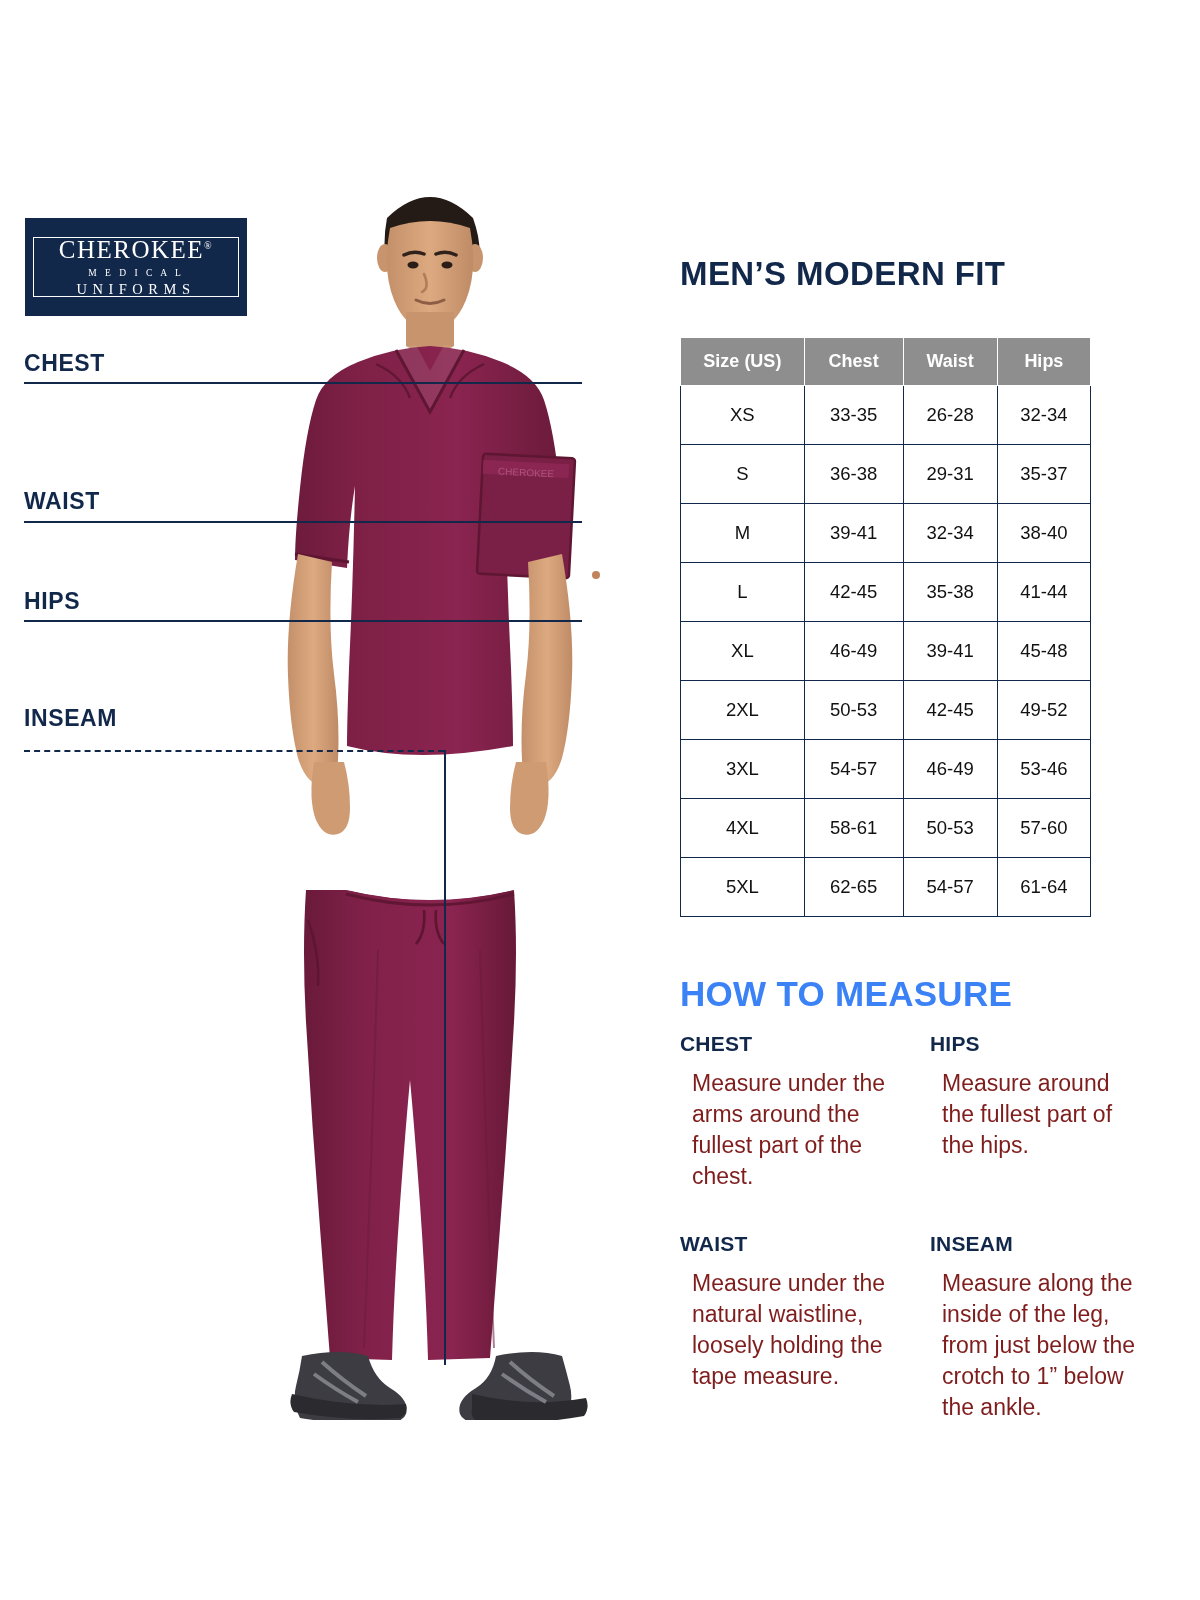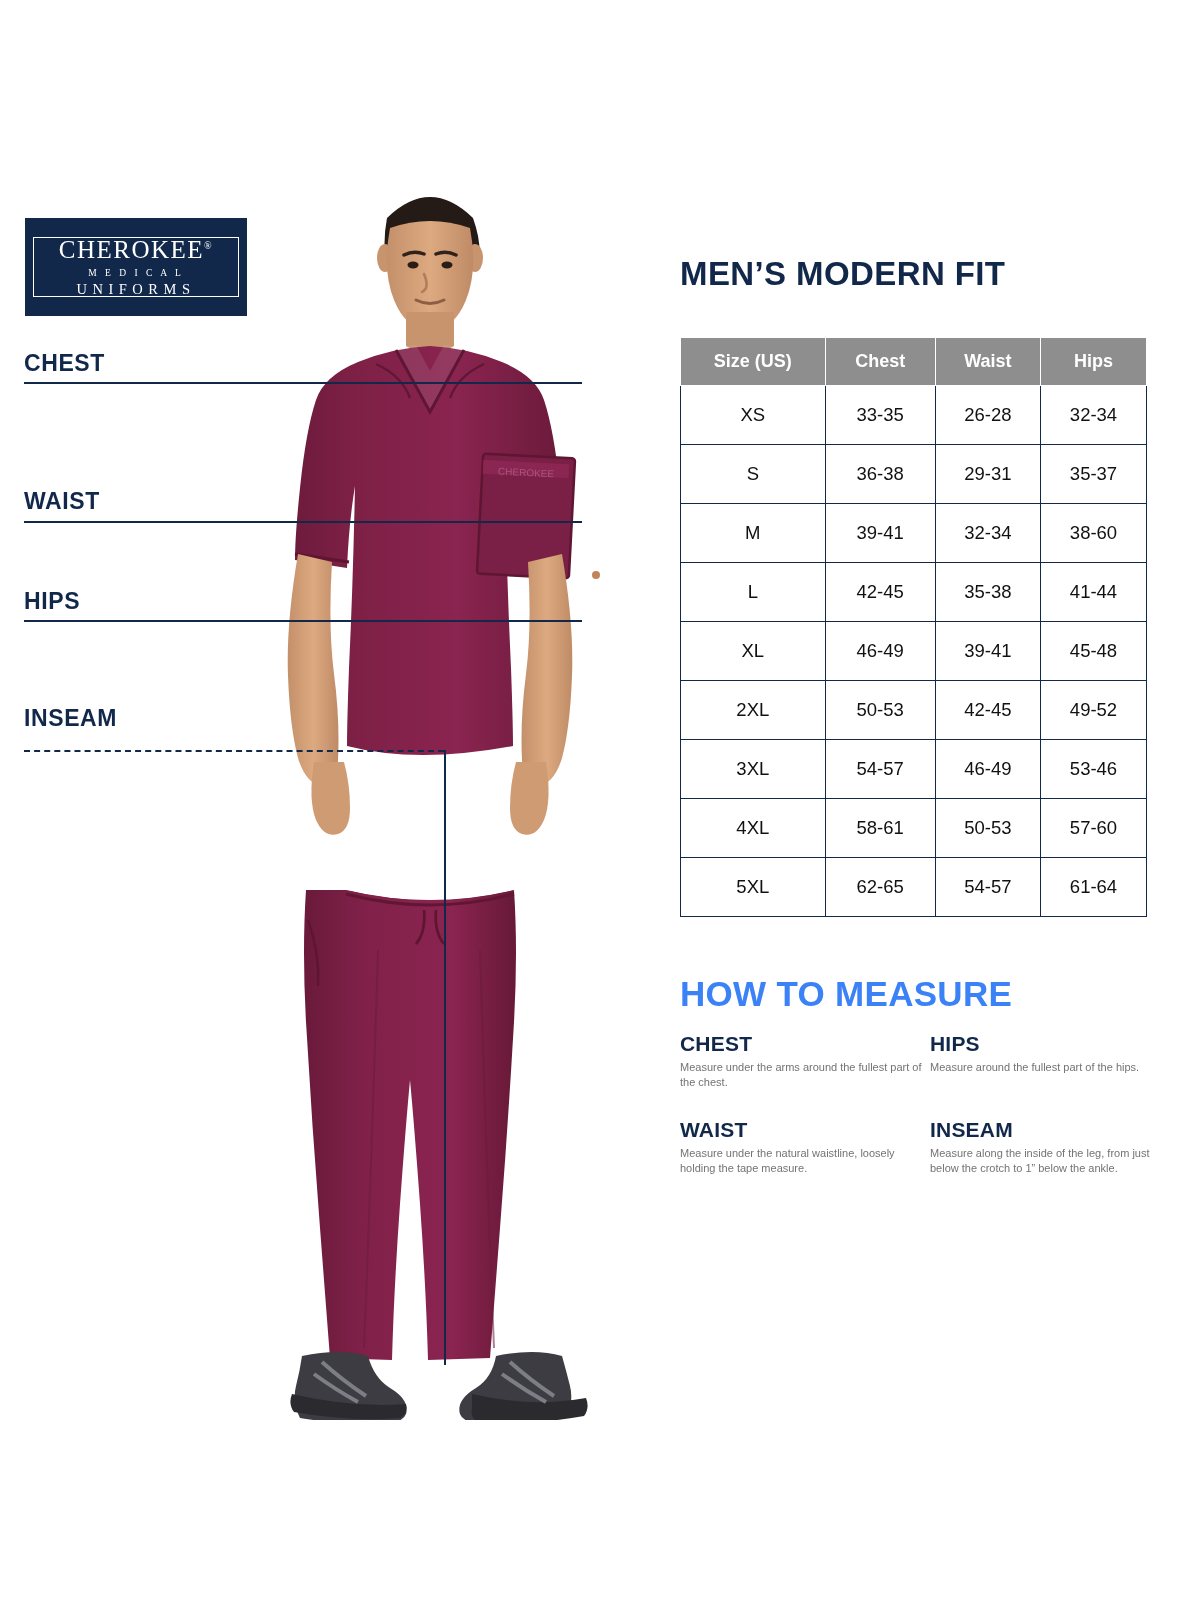--- a/index.html
+++ b/index.html
@@ -104,21 +104,21 @@
     left: 680px; top: 255px;
     font-size: 33px;
     font-weight: 700;
     letter-spacing: 0.4px;
     color: #12284b;
   }
 
   table.size-table {
     position: absolute;
     left: 680px; top: 337px;
-    width: 467px;
+    width: 411px;
     border-collapse: collapse;
     font-size: 17px;
   }
   table.size-table th {
     background: #8e8e8e;
     color: #ffffff;
     font-weight: 700;
     font-size: 18px;
     height: 48px;
     border: 1px solid #ffffff;
@@ -154,24 +154,24 @@
     grid-row-gap: 28px;
   }
   .how-item h4 {
     margin: 0 0 4px 0;
     font-size: 21px;
     font-weight: 700;
     color: #12284b;
     letter-spacing: 0.2px;
   }
   .how-item p {
-    margin: 0;
-    font-size: 11px;
+    margin: 12px;
+    font-size: 23px;
     line-height: 1.35;
-    color: #737373;
+    color: #7f1d1d;
   }
 </style>
 </head>
 <body>
 
 <div class="page">
 
   <div class="model">
     <svg width="500" height="1270" viewBox="0 0 500 1270" xmlns="http://www.w3.org/2000/svg">
       <defs>
@@ -333,21 +333,21 @@
       <tr>
         <td>S</td>
         <td>36-38</td>
         <td>29-31</td>
         <td>35-37</td>
       </tr>
       <tr>
         <td>M</td>
         <td>39-41</td>
         <td>32-34</td>
-        <td>38-60</td>
+        <td>38-40</td>
       </tr>
       <tr>
         <td>L</td>
         <td>42-45</td>
         <td>35-38</td>
         <td>41-44</td>
       </tr>
       <tr>
         <td>XL</td>
         <td>46-49</td>

